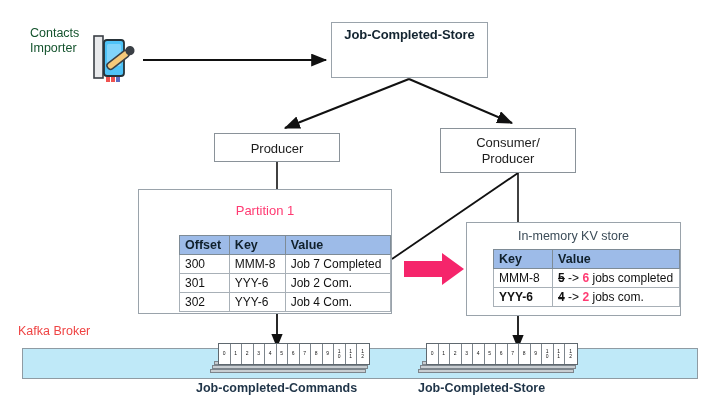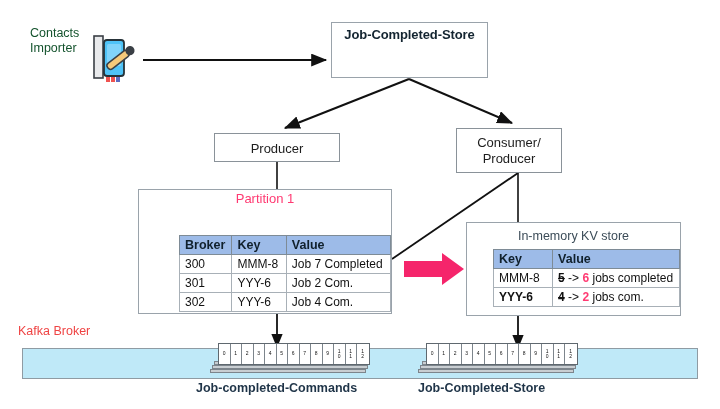--- a/index.html
+++ b/index.html
@@ -20,27 +20,27 @@
 
   
   #kv-box{left:331px;top:22px;width:157px;height:56px;border:1px solid #9aa3ab;}
   #kv-box .l1{font-size:13px;color:#3c4c58;margin-top:9px;}
   #kv-box .l1 b{color:#132430;font-weight:bold;}
   #kv-box .l2{font-size:13px;font-weight:bold;color:#132430;margin-top:4px;letter-spacing:-0.1px;}
 
   
   #producer-box{left:214px;top:133px;width:126px;height:29px;}
   #producer-box .t{font-size:13px;color:#1d1d1d;line-height:29px;}
-  #consumer-box{left:456px;top:128px;width:106px;height:45px;}
+  #consumer-box{left:440px;top:128px;width:136px;height:45px;}
   #consumer-box .t{font-size:13px;color:#1d1d1d;line-height:16px;padding-top:6px;}
 
   
   #topic-box{left:138px;top:189px;width:254px;height:125px;border:1px solid #9aa3ab;}
   #topic-box .title{font-size:13px;color:#3c4c58;text-align:center;margin-top:6px;}
-  #topic-box .part{font-size:13px;color:#ff3a72;text-align:center;margin-top:1px;}
+  #topic-box .part{font-size:13px;color:#ff3a72;text-align:center;margin-top:13px;}
 
   
   #mem-box{left:466px;top:222px;width:215px;height:94px;border:1px solid #9aa3ab;}
   #mem-box .title{font-size:12.5px;color:#3c4c58;text-align:center;margin-top:6px;}
 
   
   table.grid{border-collapse:collapse;background:#fff;font-size:12px;}
   table.grid th{background:#9dbbe8;border:1px solid #7e8b96;font-weight:bold;
                 color:#10202c;text-align:left;padding:1px 5px;height:16px;font-size:12.5px;}
   table.grid td{border:1px solid #a8b0b7;padding:1px 5px;height:16px;color:#111;
@@ -135,21 +135,21 @@
       <div>Producer</div>
     </div>
   </div>
 
   <div class="box" id="topic-box">
     <div class="part">Partition 1</div>
 
     <table class="grid" id="topic-table">
       <thead>
         <tr>
-          <th>Broker</th>
+          <th>Offset</th>
           <th>Key</th>
           <th>Value</th>
         </tr>
       </thead>
       <tbody>
         <tr>
           <td>300</td>
           <td>MMM-8</td>
           <td>Job 7 Completed</td>
         </tr>

